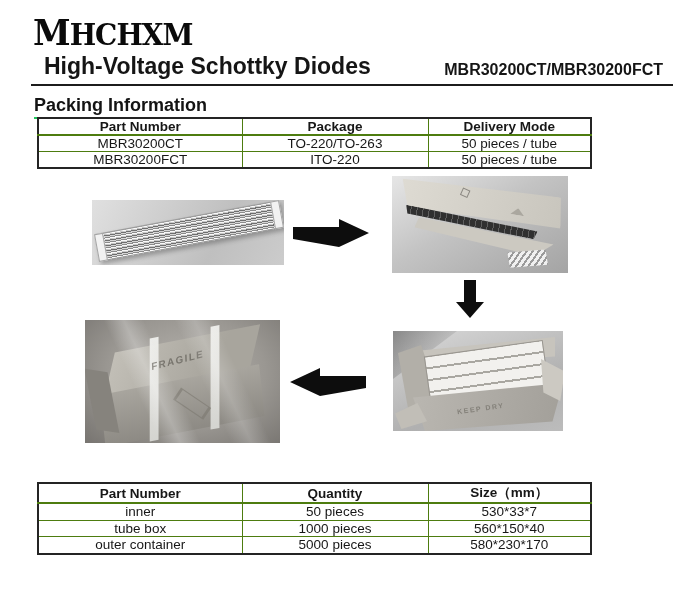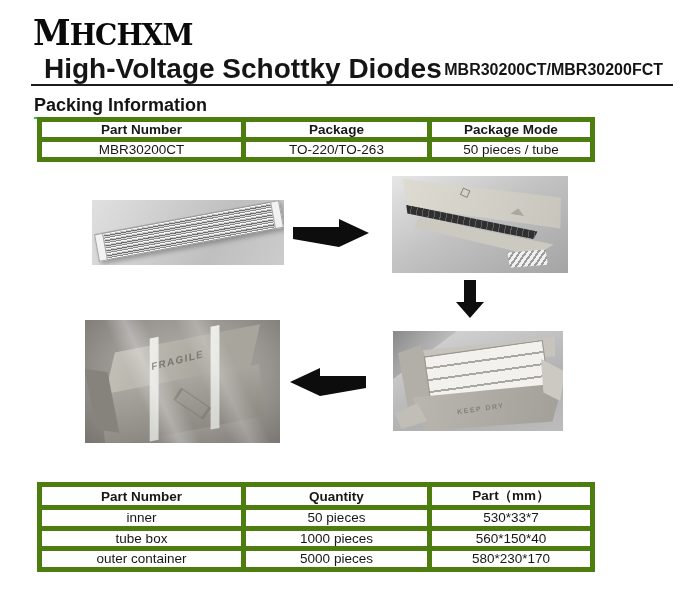--- a/index.html
+++ b/index.html
@@ -9,39 +9,39 @@
   
   .logo {
     position:absolute; left:33px; top:12px;
     font-family:"DejaVu Serif", serif; font-weight:bold;
     font-size:28px; letter-spacing:-1px; color:#0a0a0a;
     transform:scaleY(1.05);
   }
   .logo::first-letter { font-size:34px; }
   .title {
     position:absolute; left:44px; top:53px;
-    font-size:28px; font-weight:bold; color:#151515; letter-spacing:0px;
+    font-size:23px; font-weight:bold; color:#151515; letter-spacing:0px;
   }
   .partnos {
     position:absolute; right:37px; top:61px;
     font-size:16px; font-weight:bold; color:#151515;
   }
   .header-rule { position:absolute; left:31px; top:84px; width:642px; height:2px; background:#1c1c1c; }
 
   .section-heading {
     position:absolute; left:34px; top:95px;
     font-size:18px; font-weight:bold; color:#141414;
     border-bottom:2px solid #22c55e; padding-bottom:1px;
   }
 
   
   table.dt { position:absolute; left:37px; border-collapse:collapse; table-layout:fixed; width:553px;
              border:2px solid #242424; }
   table.dt th, table.dt td {
-    border:5px solid #4d7c0f; text-align:center; vertical-align:middle;
+    border:1px solid #4d7c0f; text-align:center; vertical-align:middle;
     font-size:13.5px; padding:0 2px; overflow:hidden; white-space:nowrap; color:#171717;
   }
   table.dt th { font-weight:bold; border-bottom-width:2px; }
   .t1 { top:117px; }
   .t1 th { height:15px; }
   .t1 td { height:15px; }
   .t2 { top:482px; }
   .t2 th { height:15px; }
   .t2 td { height:15.5px; }
 
@@ -139,27 +139,32 @@
   <table class="dt t1">
     <colgroup>
         <col style="width:204px">
         <col style="width:186px">
         <col style="width:163px">
       </colgroup>
     <thead>
       <tr>
         <th>Part Number</th>
         <th>Package</th>
-        <th>Package Mode</th>
+        <th>Delivery Mode</th>
       </tr>
     </thead>
     <tbody>
       <tr>
         <td>MBR30200CT</td>
         <td>TO-220/TO-263</td>
+        <td>50 pieces / tube</td>
+      </tr>
+      <tr>
+        <td>MBR30200FCT</td>
+        <td>ITO-220</td>
         <td>50 pieces / tube</td>
       </tr>
     </tbody>
   </table>
 
   <div class="photo photo-a">
     <div class="a-tube">
       <div class="a-cap left"></div>
       <div class="a-cap right"></div>
     </div>
@@ -222,21 +227,21 @@
   <table class="dt t2">
     <colgroup>
         <col style="width:204px">
         <col style="width:186px">
         <col style="width:163px">
       </colgroup>
     <thead>
       <tr>
         <th>Part Number</th>
         <th>Quantity</th>
-        <th>Part（mm）</th>
+        <th>Size（mm）</th>
       </tr>
     </thead>
     <tbody>
       <tr>
         <td>inner</td>
         <td>50 pieces</td>
         <td>530*33*7</td>
       </tr>
       <tr>
         <td>tube box</td>

